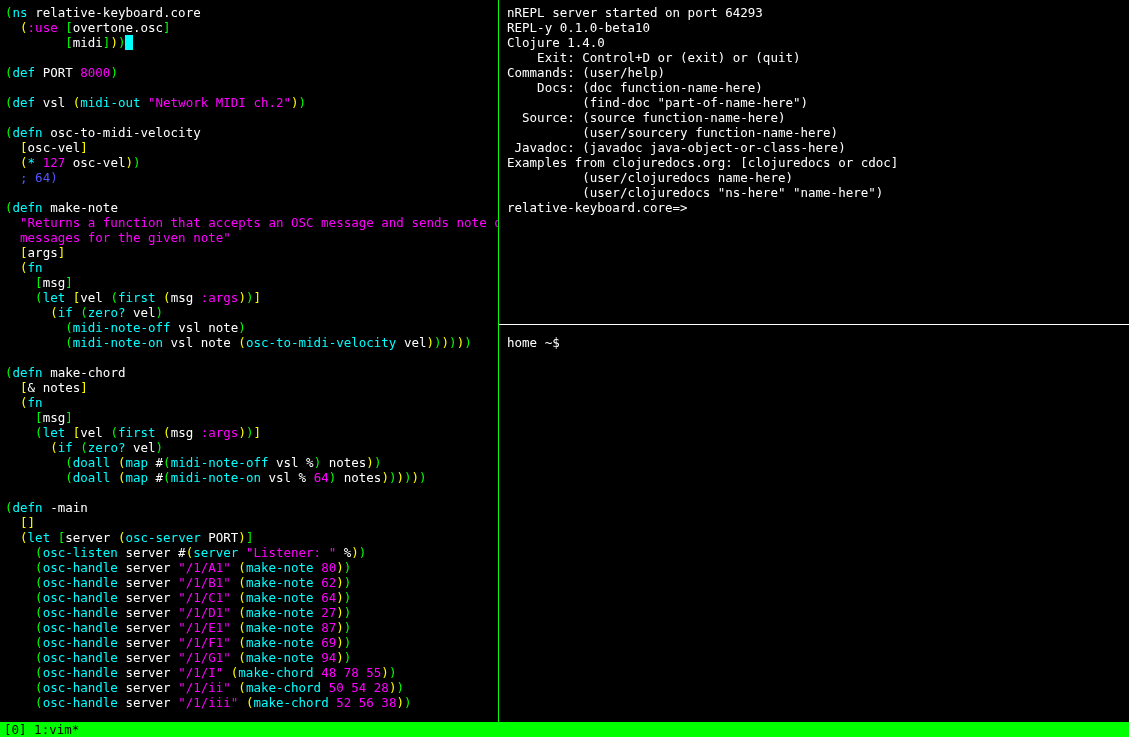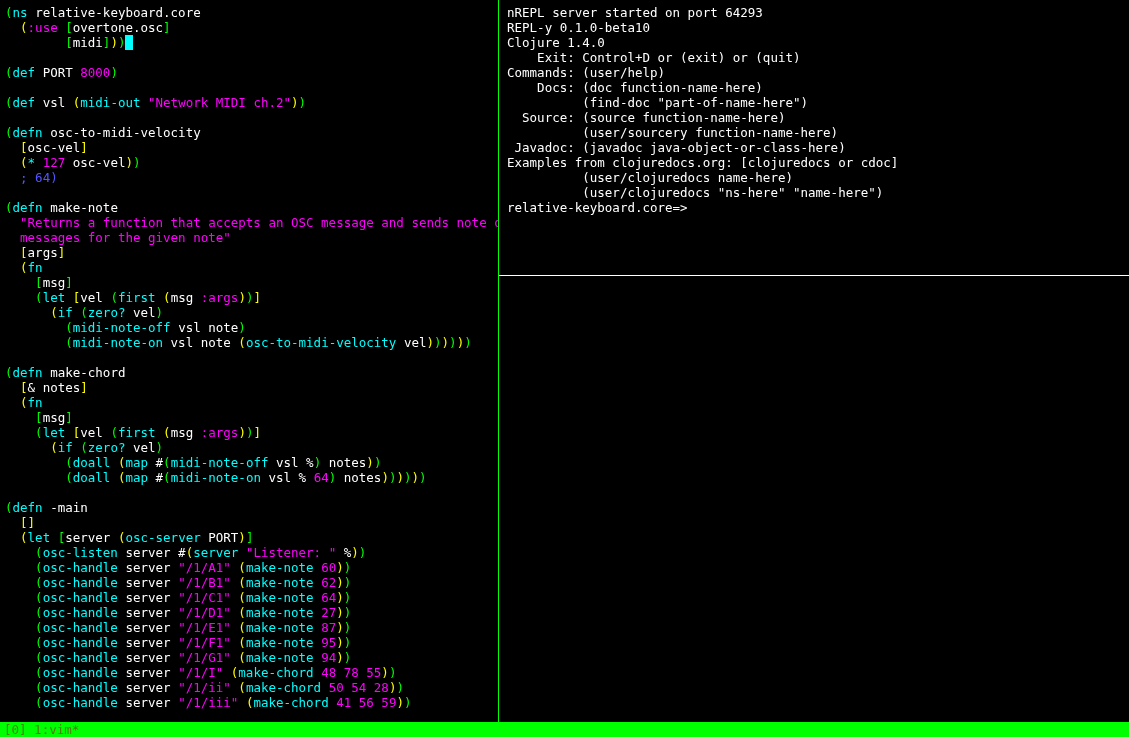--- a/index.html
+++ b/index.html
@@ -26,35 +26,35 @@
     padding: 5px 0 0 5px;
     overflow: hidden;
   }
   .right-pane {
     flex: 1;
     display: flex;
     flex-direction: column;
     height: 100%;
   }
   .repl-pane {
-    height: 276px;
+    height: 325px;
     border-bottom: 1px solid #fff;
     padding: 5px 0 0 8px;
     overflow: hidden;
   }
   .shell-pane {
     flex: 1;
     padding: 10px 0 0 8px;
   }
   .status-bar {
     position: absolute;
     left: 0; right: 0; bottom: 0;
     height: 15px;
     background: #00ff00;
-    color: #4d7c0f;
+    color: #000000;
     padding-left: 4px;
     font-size: 12.5px;
     line-height: 15px;
   }
   pre { font-family: inherit; white-space: pre; }
 
   
   .c-cyan   { color: #00ffff; }
   .c-yell   { color: #ffff00; }
   .c-white  { color: #ffffff; }
@@ -99,48 +99,51 @@
     <span class="c-green">[</span><span class="c-white">msg</span><span class="c-green">]</span>
     <span class="c-green">(</span><span class="c-cyan">let</span> <span class="c-yell">[</span><span class="c-white">vel</span> <span class="c-green">(</span><span class="c-cyan">first</span> <span class="c-yell">(</span><span class="c-white">msg</span> <span class="c-mag">:args</span><span class="c-yell">)</span><span class="c-green">)</span><span class="c-yell">]</span>
       <span class="c-yell">(</span><span class="c-cyan">if</span> <span class="c-green">(</span><span class="c-cyan">zero?</span> <span class="c-white">vel</span><span class="c-green">)</span>
         <span class="c-green">(</span><span class="c-cyan">doall</span> <span class="c-yell">(</span><span class="c-cyan">map</span> <span class="c-white">#</span><span class="c-green">(</span><span class="c-cyan">midi-note-off</span> <span class="c-white">vsl %</span><span class="c-green">)</span> <span class="c-white">notes</span><span class="c-yell">)</span><span class="c-green">)</span>
         <span class="c-green">(</span><span class="c-cyan">doall</span> <span class="c-yell">(</span><span class="c-cyan">map</span> <span class="c-white">#</span><span class="c-green">(</span><span class="c-cyan">midi-note-on</span> <span class="c-white">vsl %</span> <span class="c-mag">64</span><span class="c-green">)</span> <span class="c-white">notes</span><span class="c-yell">)</span><span class="c-green">)</span><span class="c-yell">)</span><span class="c-green">)</span><span class="c-yell">)</span><span class="c-green">)</span>
 
 <span class="c-green">(</span><span class="c-cyan">defn</span> <span class="c-white">-main</span>
   <span class="c-yell">[]</span>
   <span class="c-yell">(</span><span class="c-cyan">let</span> <span class="c-green">[</span><span class="c-white">server</span> <span class="c-yell">(</span><span class="c-cyan">osc-server</span> <span class="c-white">PORT</span><span class="c-yell">)</span><span class="c-green">]</span>
     <span class="c-green">(</span><span class="c-cyan">osc-listen</span> <span class="c-white">server #</span><span class="c-yell">(</span><span class="c-cyan">server</span> <span class="c-mag">"Listener: "</span> <span class="c-white">%</span><span class="c-yell">)</span><span class="c-green">)</span>
-<span id="routes">    <span class="c-green">(</span><span class="c-cyan">osc-handle</span> <span class="c-white">server</span> <span class="c-mag">"/1/A1"</span> <span class="c-yell">(</span><span class="c-cyan">make-note</span> <span class="c-mag">60</span><span class="c-yell">)</span><span class="c-green">)</span>
+<span id="routes">    <span class="c-green">(</span><span class="c-cyan">osc-handle</span> <span class="c-white">server</span> <span class="c-mag">"/1/A1"</span> <span class="c-yell">(</span><span class="c-cyan">make-note</span> <span class="c-mag">80</span><span class="c-yell">)</span><span class="c-green">)</span>
     <span class="c-green">(</span><span class="c-cyan">osc-handle</span> <span class="c-white">server</span> <span class="c-mag">"/1/B1"</span> <span class="c-yell">(</span><span class="c-cyan">make-note</span> <span class="c-mag">62</span><span class="c-yell">)</span><span class="c-green">)</span>
     <span class="c-green">(</span><span class="c-cyan">osc-handle</span> <span class="c-white">server</span> <span class="c-mag">"/1/C1"</span> <span class="c-yell">(</span><span class="c-cyan">make-note</span> <span class="c-mag">64</span><span class="c-yell">)</span><span class="c-green">)</span>
     <span class="c-green">(</span><span class="c-cyan">osc-handle</span> <span class="c-white">server</span> <span class="c-mag">"/1/D1"</span> <span class="c-yell">(</span><span class="c-cyan">make-note</span> <span class="c-mag">27</span><span class="c-yell">)</span><span class="c-green">)</span>
     <span class="c-green">(</span><span class="c-cyan">osc-handle</span> <span class="c-white">server</span> <span class="c-mag">"/1/E1"</span> <span class="c-yell">(</span><span class="c-cyan">make-note</span> <span class="c-mag">87</span><span class="c-yell">)</span><span class="c-green">)</span>
-    <span class="c-green">(</span><span class="c-cyan">osc-handle</span> <span class="c-white">server</span> <span class="c-mag">"/1/F1"</span> <span class="c-yell">(</span><span class="c-cyan">make-note</span> <span class="c-mag">95</span><span class="c-yell">)</span><span class="c-green">)</span>
+    <span class="c-green">(</span><span class="c-cyan">osc-handle</span> <span class="c-white">server</span> <span class="c-mag">"/1/F1"</span> <span class="c-yell">(</span><span class="c-cyan">make-note</span> <span class="c-mag">69</span><span class="c-yell">)</span><span class="c-green">)</span>
     <span class="c-green">(</span><span class="c-cyan">osc-handle</span> <span class="c-white">server</span> <span class="c-mag">"/1/G1"</span> <span class="c-yell">(</span><span class="c-cyan">make-note</span> <span class="c-mag">94</span><span class="c-yell">)</span><span class="c-green">)</span>
     <span class="c-green">(</span><span class="c-cyan">osc-handle</span> <span class="c-white">server</span> <span class="c-mag">"/1/I"</span> <span class="c-yell">(</span><span class="c-cyan">make-chord</span> <span class="c-mag">48 78 55</span><span class="c-yell">)</span><span class="c-green">)</span>
     <span class="c-green">(</span><span class="c-cyan">osc-handle</span> <span class="c-white">server</span> <span class="c-mag">"/1/ii"</span> <span class="c-yell">(</span><span class="c-cyan">make-chord</span> <span class="c-mag">50 54 28</span><span class="c-yell">)</span><span class="c-green">)</span>
-    <span class="c-green">(</span><span class="c-cyan">osc-handle</span> <span class="c-white">server</span> <span class="c-mag">"/1/iii"</span> <span class="c-yell">(</span><span class="c-cyan">make-chord</span> <span class="c-mag">41 56 59</span><span class="c-yell">)</span><span class="c-green">)</span></span></pre>
+    <span class="c-green">(</span><span class="c-cyan">osc-handle</span> <span class="c-white">server</span> <span class="c-mag">"/1/iii"</span> <span class="c-yell">(</span><span class="c-cyan">make-chord</span> <span class="c-mag">52 56 38</span><span class="c-yell">)</span><span class="c-green">)</span></span></pre>
   </div>
 
   <div class="right-pane">
     <div class="repl-pane">
       <pre id="repl-lines"><span class="c-white">nREPL server started on port 64293</span>
 <span class="c-white">REPL-y 0.1.0-beta10</span>
 <span class="c-white">Clojure 1.4.0</span>
 <span class="c-white">    Exit: Control+D or (exit) or (quit)</span>
 <span class="c-white">Commands: (user/help)</span>
 <span class="c-white">    Docs: (doc function-name-here)</span>
 <span class="c-white">          (find-doc "part-of-name-here")</span>
 <span class="c-white">  Source: (source function-name-here)</span>
 <span class="c-white">          (user/sourcery function-name-here)</span>
 <span class="c-white"> Javadoc: (javadoc java-object-or-class-here)</span>
 <span class="c-white">Examples from clojuredocs.org: [clojuredocs or cdoc]</span>
 <span class="c-white">          (user/clojuredocs name-here)</span>
 <span class="c-white">          (user/clojuredocs "ns-here" "name-here")</span>
 <span class="c-white">relative-keyboard.core=&gt; </span></pre>
     </div>
+    <div class="shell-pane">
+      <pre><span class="c-white">home ~$ </span></pre>
+    </div>
   </div>
 
 </div>
 
 <div class="status-bar">
   <span>[0] 1:vim*</span>
 </div>
 
 </body></html>

